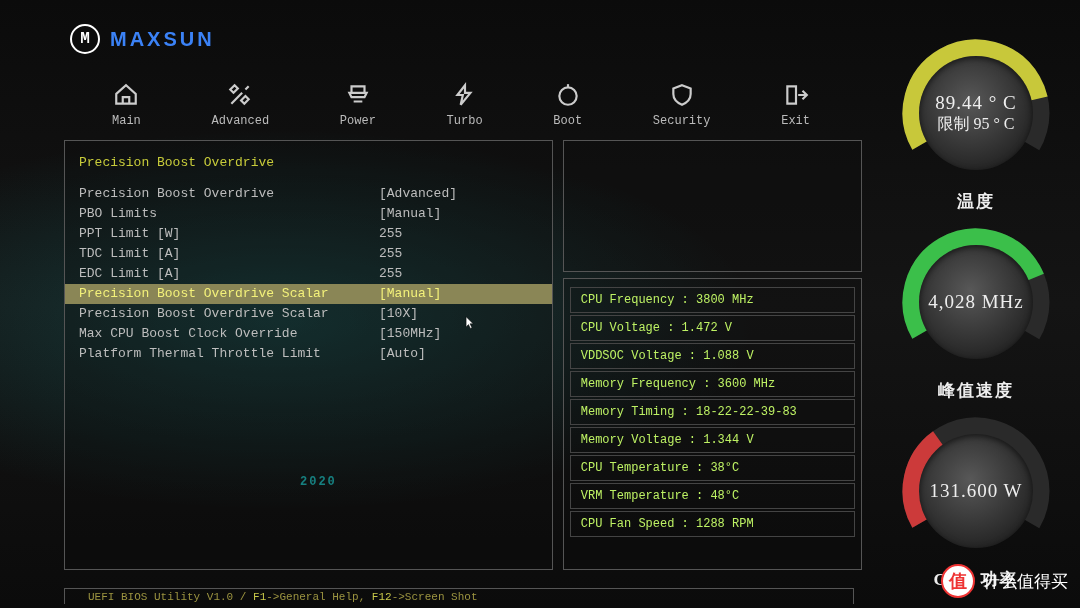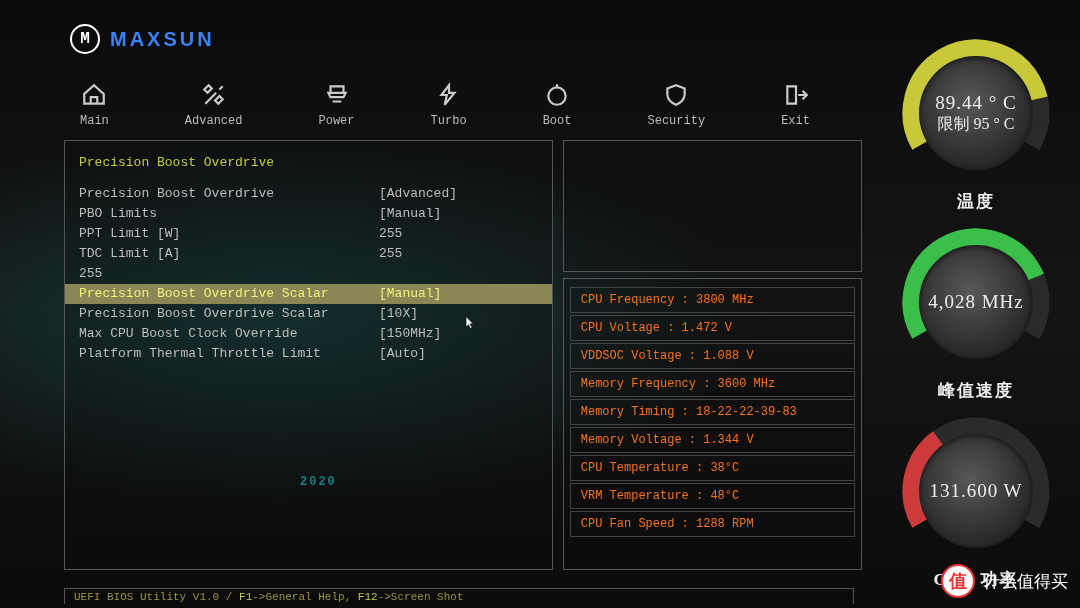--- a/index.html
+++ b/index.html
@@ -31,45 +31,45 @@
 }
 .logo-row { display:flex; align-items:center; gap:10px; padding-left:70px; height:46px;}
 .logo-mark {
   width:30px; height:30px; border:2px solid #fff; border-radius:50%;
   display:flex; align-items:center; justify-content:center; color:#fff; font-weight:bold; font-size:16px;
 }
 .logo-text { color:#3b82f6; font-size:20px; letter-spacing:3px; font-family: Liberation Sans, sans-serif; font-weight:600;}
 .nav-row {
   display:flex; justify-content:space-between; padding: 20px 60px 8px 80px;
 }
-.nav-item { display:flex; flex-direction:column; align-items:center; gap:6px; color:#bbb; font-size:12px; cursor:pointer;}
+.nav-item { display:flex; flex-direction:column; align-items:center; gap:6px; color:#bbb; font-size:12px; cursor:pointer;margin-left:32px;}
 .nav-item svg { width:28px; height:26px; }
 .panels { display:flex; gap:10px; padding: 4px 8px 0 64px;}
 .panel-left {
   width: 490px; height: 430px;
   border:1px solid #555; background: rgba(10,10,10,0.25);
   position:relative; padding: 14px 0 0 0;
 }
 .pbo-title { color:#c8cc3a; padding-left:14px; font-size:13px; margin-bottom:14px;}
 .setting-row { display:flex; padding: 1px 14px; font-size:13px; line-height:18px;}
 .setting-row.selected { background:#8a8656; color:#f4f27a;}
 .setting-row.selected .setting-value { color:#f4f27a;}
 .setting-label { flex: 0 0 300px; color:#bdbdbd;}
 .setting-row.selected .setting-label { color:#f4f27a;}
 .setting-value { color:#bdbdbd;}
 .panel-right { width: 300px; display:flex; flex-direction:column; gap:6px;}
 .desc-box { height:132px; border:1px solid #555; background:rgba(10,10,10,0.25);}
 .info-box { height:292px; border:1px solid #555; background:rgba(10,10,10,0.25); padding:6px 0;}
 .info-row {
   border:1px solid #444; margin:2px 6px; padding:5px 10px;
-  font-size:12px; color:#f97316;
+  font-size:12px; color:#bef264;
 }
 .footer-bar {
   position:absolute; left:64px; bottom:4px; width:790px; height:16px;
-  border:1px solid #555; border-bottom:none; padding:2px 9px 0; font-size:11px; color:#9c9440;
+  border:1px solid #555; border-bottom:none; padding:2px 23px 0; font-size:11px; color:#9c9440;
   overflow:hidden; white-space:nowrap;
 }
 .footer-bar .fkey { color:#caca4a;}
 .cursor {
   position:absolute; left:465px; top:316px; width:10px; height:14px; pointer-events:none; z-index:50;
 }
 
 .gauges-col {
   position:absolute; right:4px; top:38px; width:200px; height:560px;
   display:flex; flex-direction:column; justify-content:flex-start; gap:14px;
@@ -176,20 +176,21 @@
           </div>
           <div class="setting-row">
             <span class="setting-label">PPT Limit [W]</span>
             <span class="setting-value">255</span>
           </div>
           <div class="setting-row">
             <span class="setting-label">TDC Limit [A]</span>
             <span class="setting-value">255</span>
           </div>
           <div class="setting-row">
+            <span class="setting-label">EDC Limit [A]</span>
             <span class="setting-value">255</span>
           </div>
           <div class="setting-row selected">
             <span class="setting-label">Precision Boost Overdrive Scalar</span>
             <span class="setting-value">[Manual]</span>
           </div>
           <div class="setting-row">
             <span class="setting-label">Precision Boost Overdrive Scalar</span>
             <span class="setting-value">[10X]</span>
           </div>

